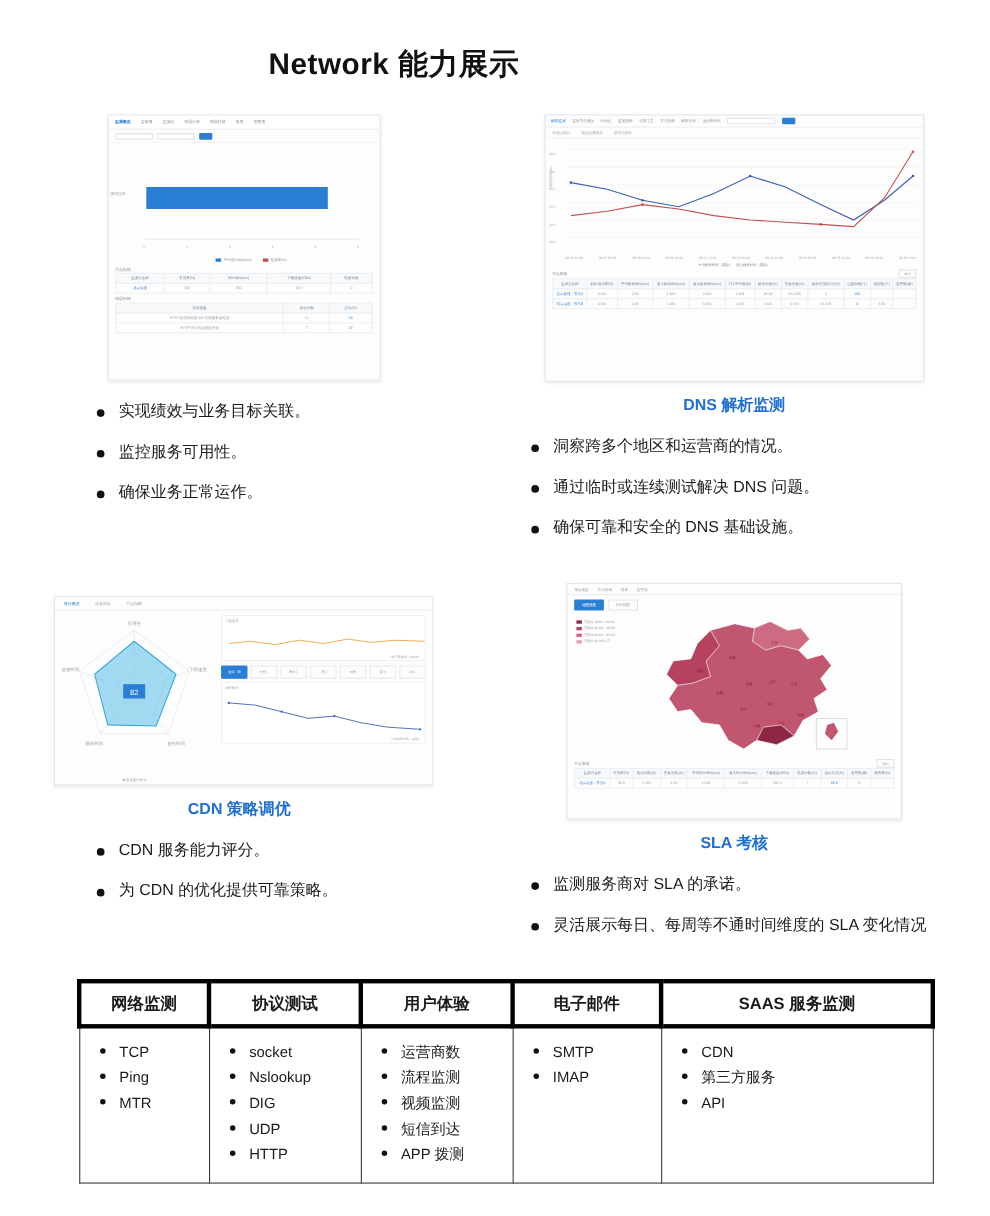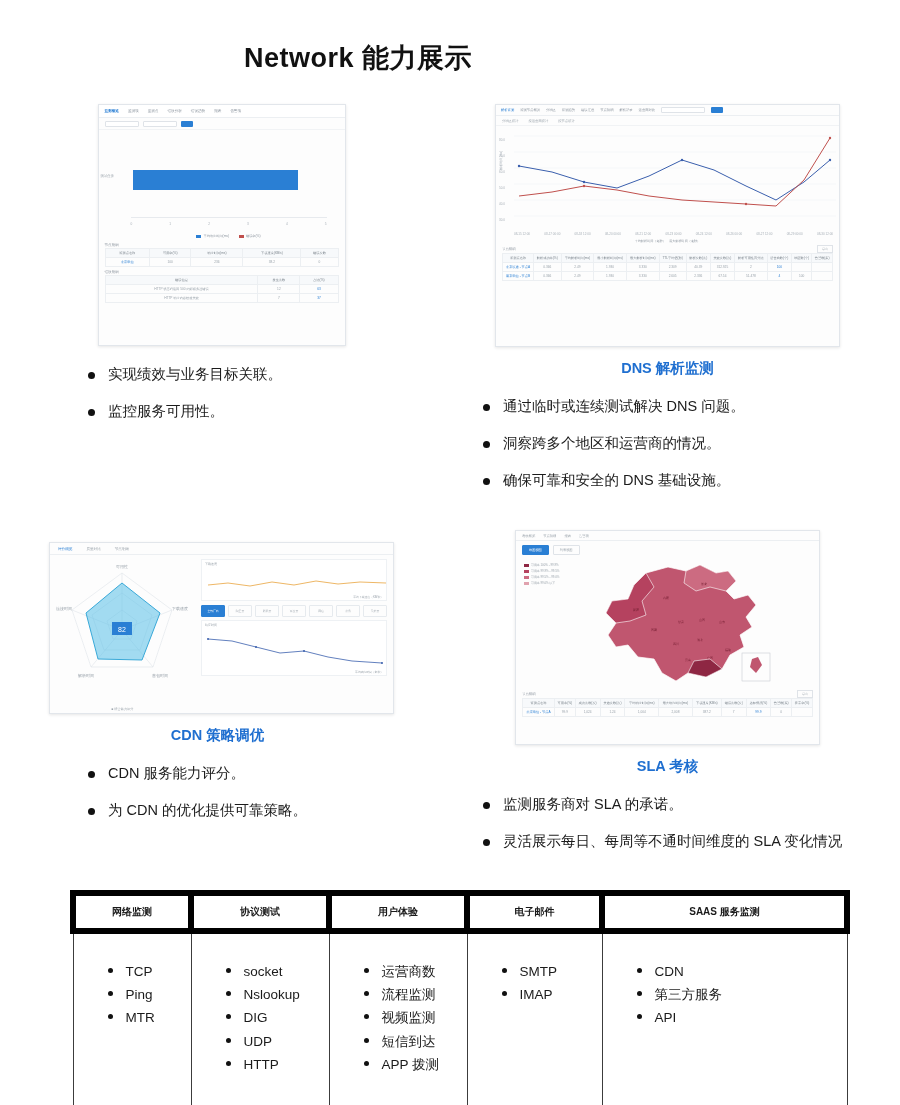--- a/index.html
+++ b/index.html
@@ -252,34 +252,34 @@
   .map-legend i { display: inline-block; width: 5px; height: 3px; margin-right: 2px; background: #c0566f; vertical-align: middle;}
 
   
   .cap-table-wrap { padding: 22px 40px 24px 70px; }
   table.cap-table {
     width: 780px;
     border-collapse: collapse;
     border: 1px solid #3c3c3c;
   }
   table.cap-table th {
-    border: 6px solid #000000;
-    font-size: 10px;
+    border: 4px solid #000000;
+    font-size: 15px;
     font-weight: bold;
     padding: 9px 4px;
     text-align: center;
   }
   table.cap-table td {
     border: 1px solid #3c3c3c;
     vertical-align: top;
     padding: 10px 6px 14px 6px;
   }
   table.cap-table ul {
     list-style: none;
-    margin: 16px; padding: 0;
+    margin: 0; padding: 0;
   }
   table.cap-table li {
     position: relative;
     font-size: 13.5px;
     line-height: 1.72;
     padding-left: 30px;
     color: #1b1b1b;
   }
   table.cap-table li::before {
     content: "";
@@ -376,20 +376,21 @@
                 <td class="link">37</td>
               </tr>
             </tbody>
               </table>
           </div>
         </div>
       </div>
       <ul class="bullets">
         <li>实现绩效与业务目标关联。</li>
         <li>监控服务可用性。</li>
+        <li>确保业务正常运作。</li>
       </ul>
     </div>
 
     <div class="feature f-dns">
       <div class="shot-wrap">
         <div class="shot shot2">
           <div class="s2-top">
             <span class="tb active">解析监测</span>
             <span class="tb">监测节点概况</span>
             <span class="tb">分地区</span>
@@ -507,22 +508,22 @@
                 <td>100</td>
                 <td></td>
               </tr>
             </tbody>
               </table>
           </div>
         </div>
       </div>
       <div class="feature-caption">DNS 解析监测</div>
       <ul class="bullets">
+        <li>洞察跨多个地区和运营商的情况。</li>
         <li>通过临时或连续测试解决 DNS 问题。</li>
-        <li>洞察跨多个地区和运营商的情况。</li>
         <li>确保可靠和安全的 DNS 基础设施。</li>
       </ul>
     </div>
 
     <div class="feature f-cdn" style="padding-top:36px;">
       <div class="shot-wrap">
         <div class="shot shot3">
           <div class="s3-tabs">
             <span class="active">评分概览</span>
             <span>质量对比</span>

